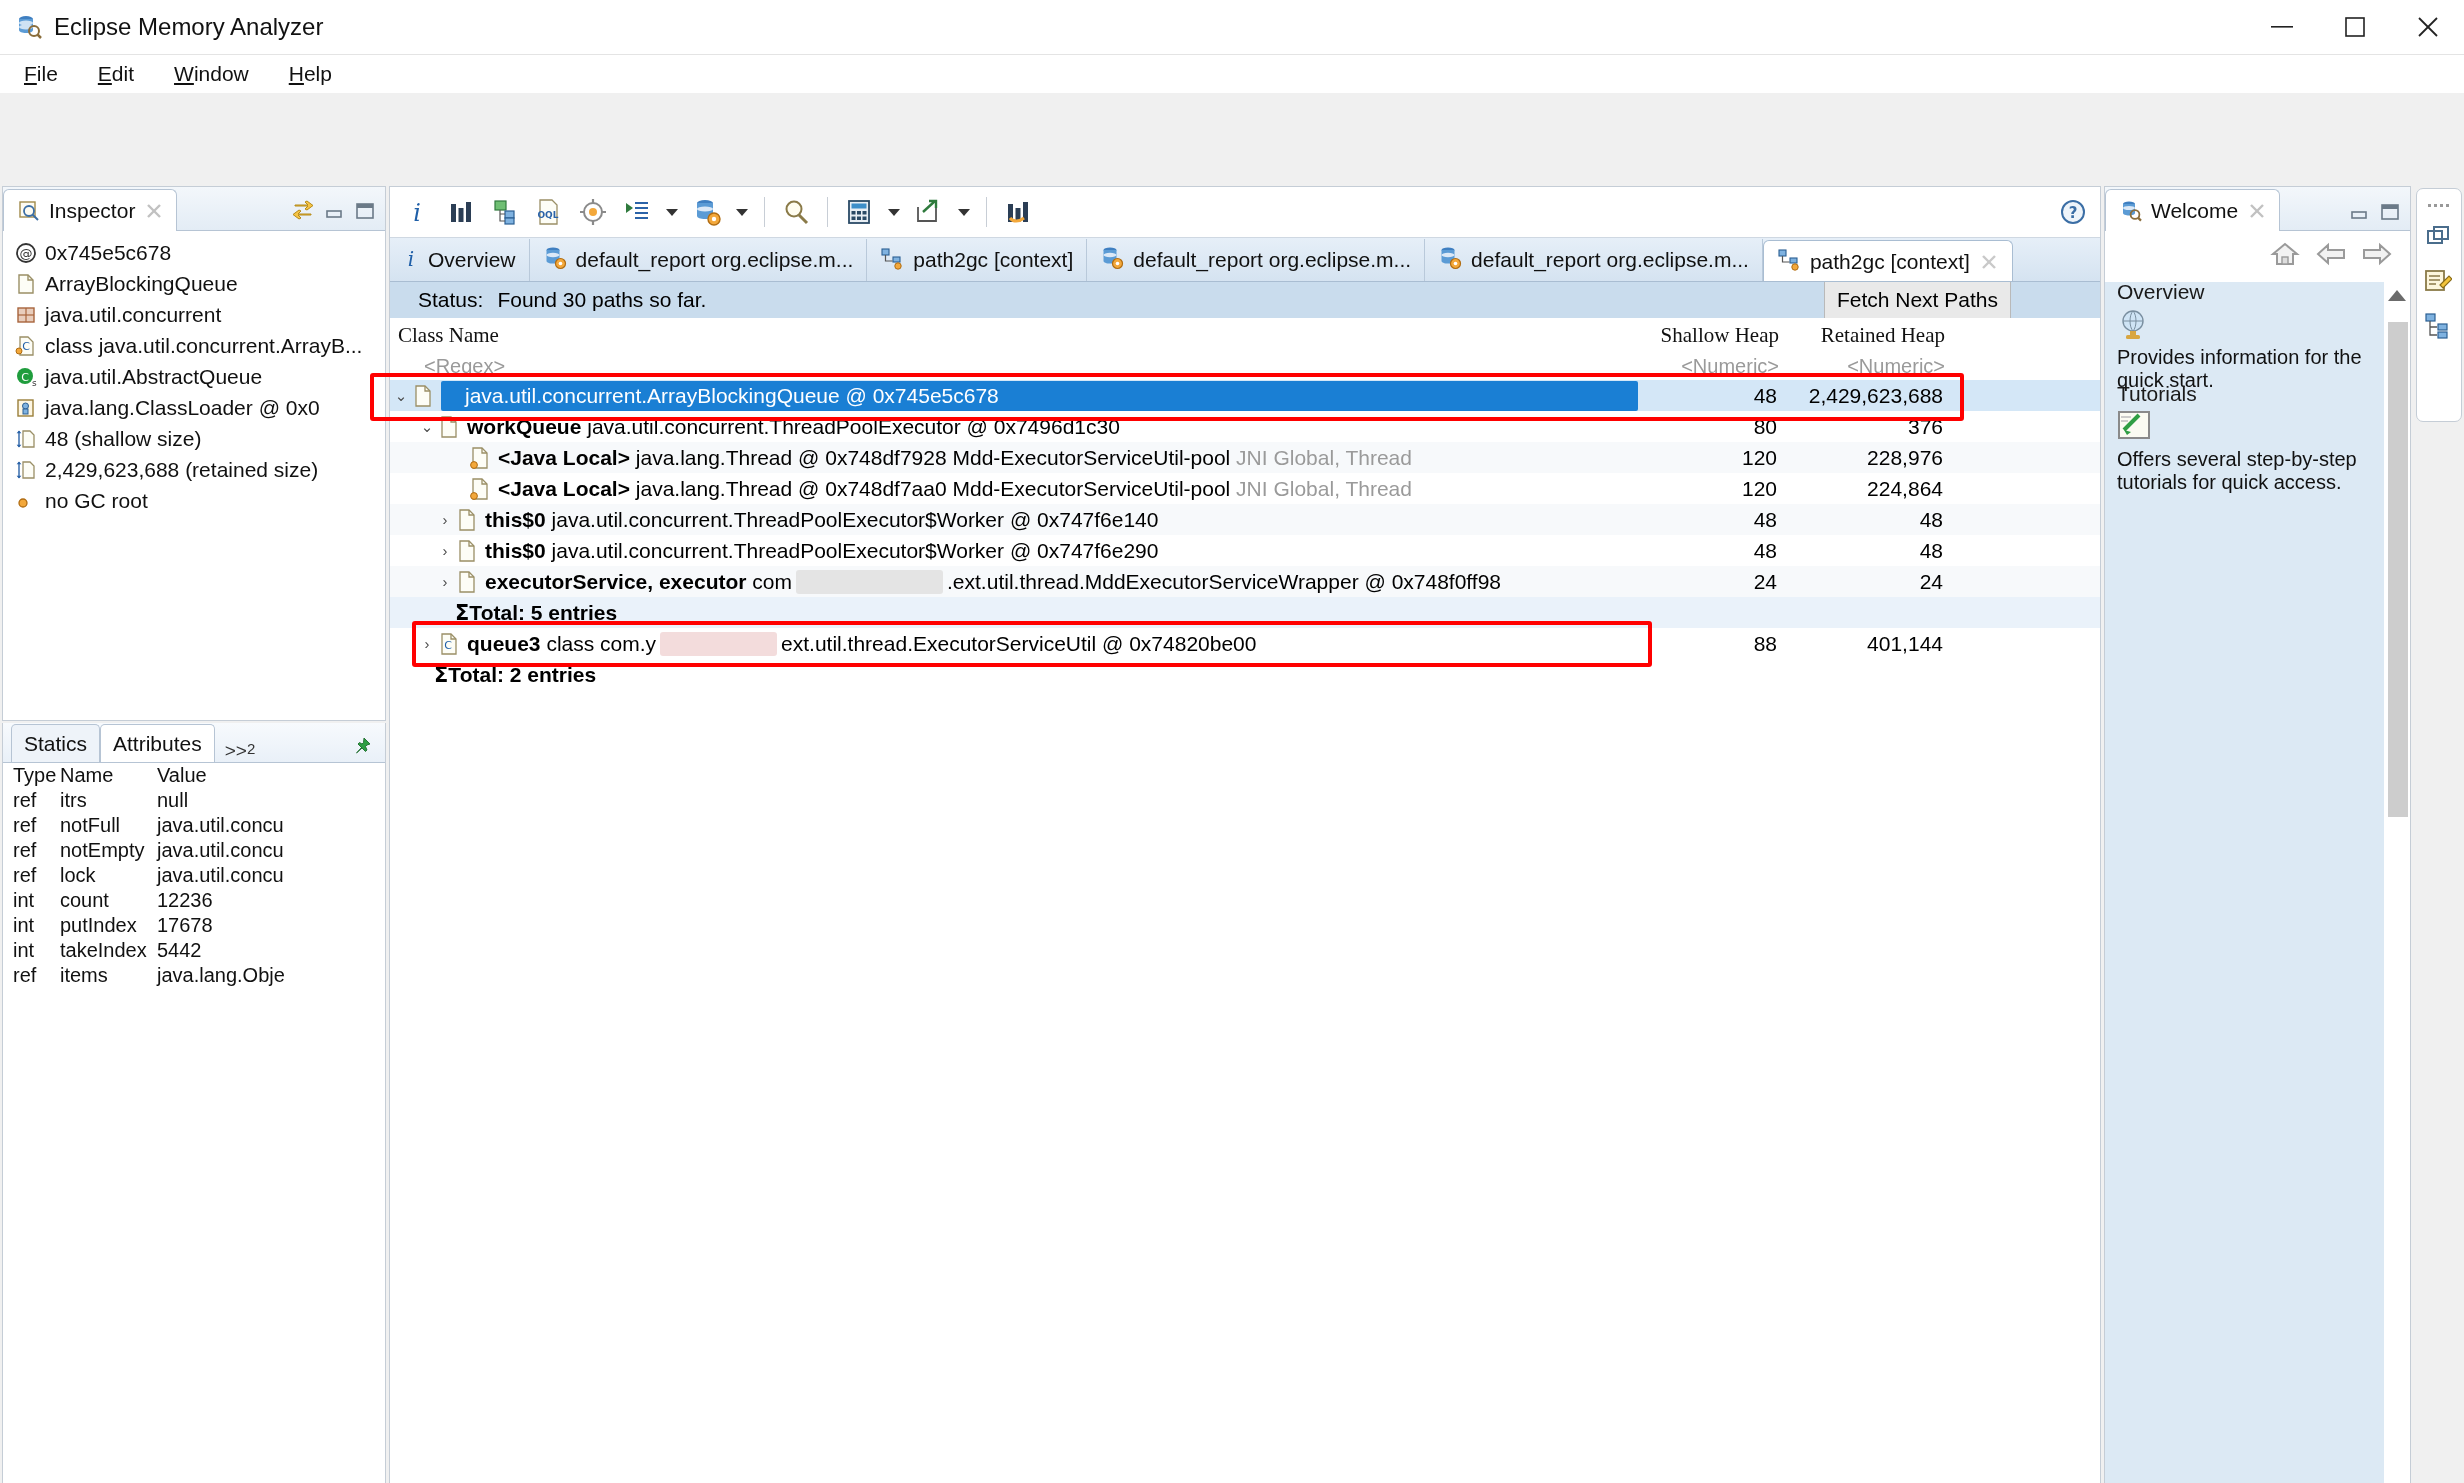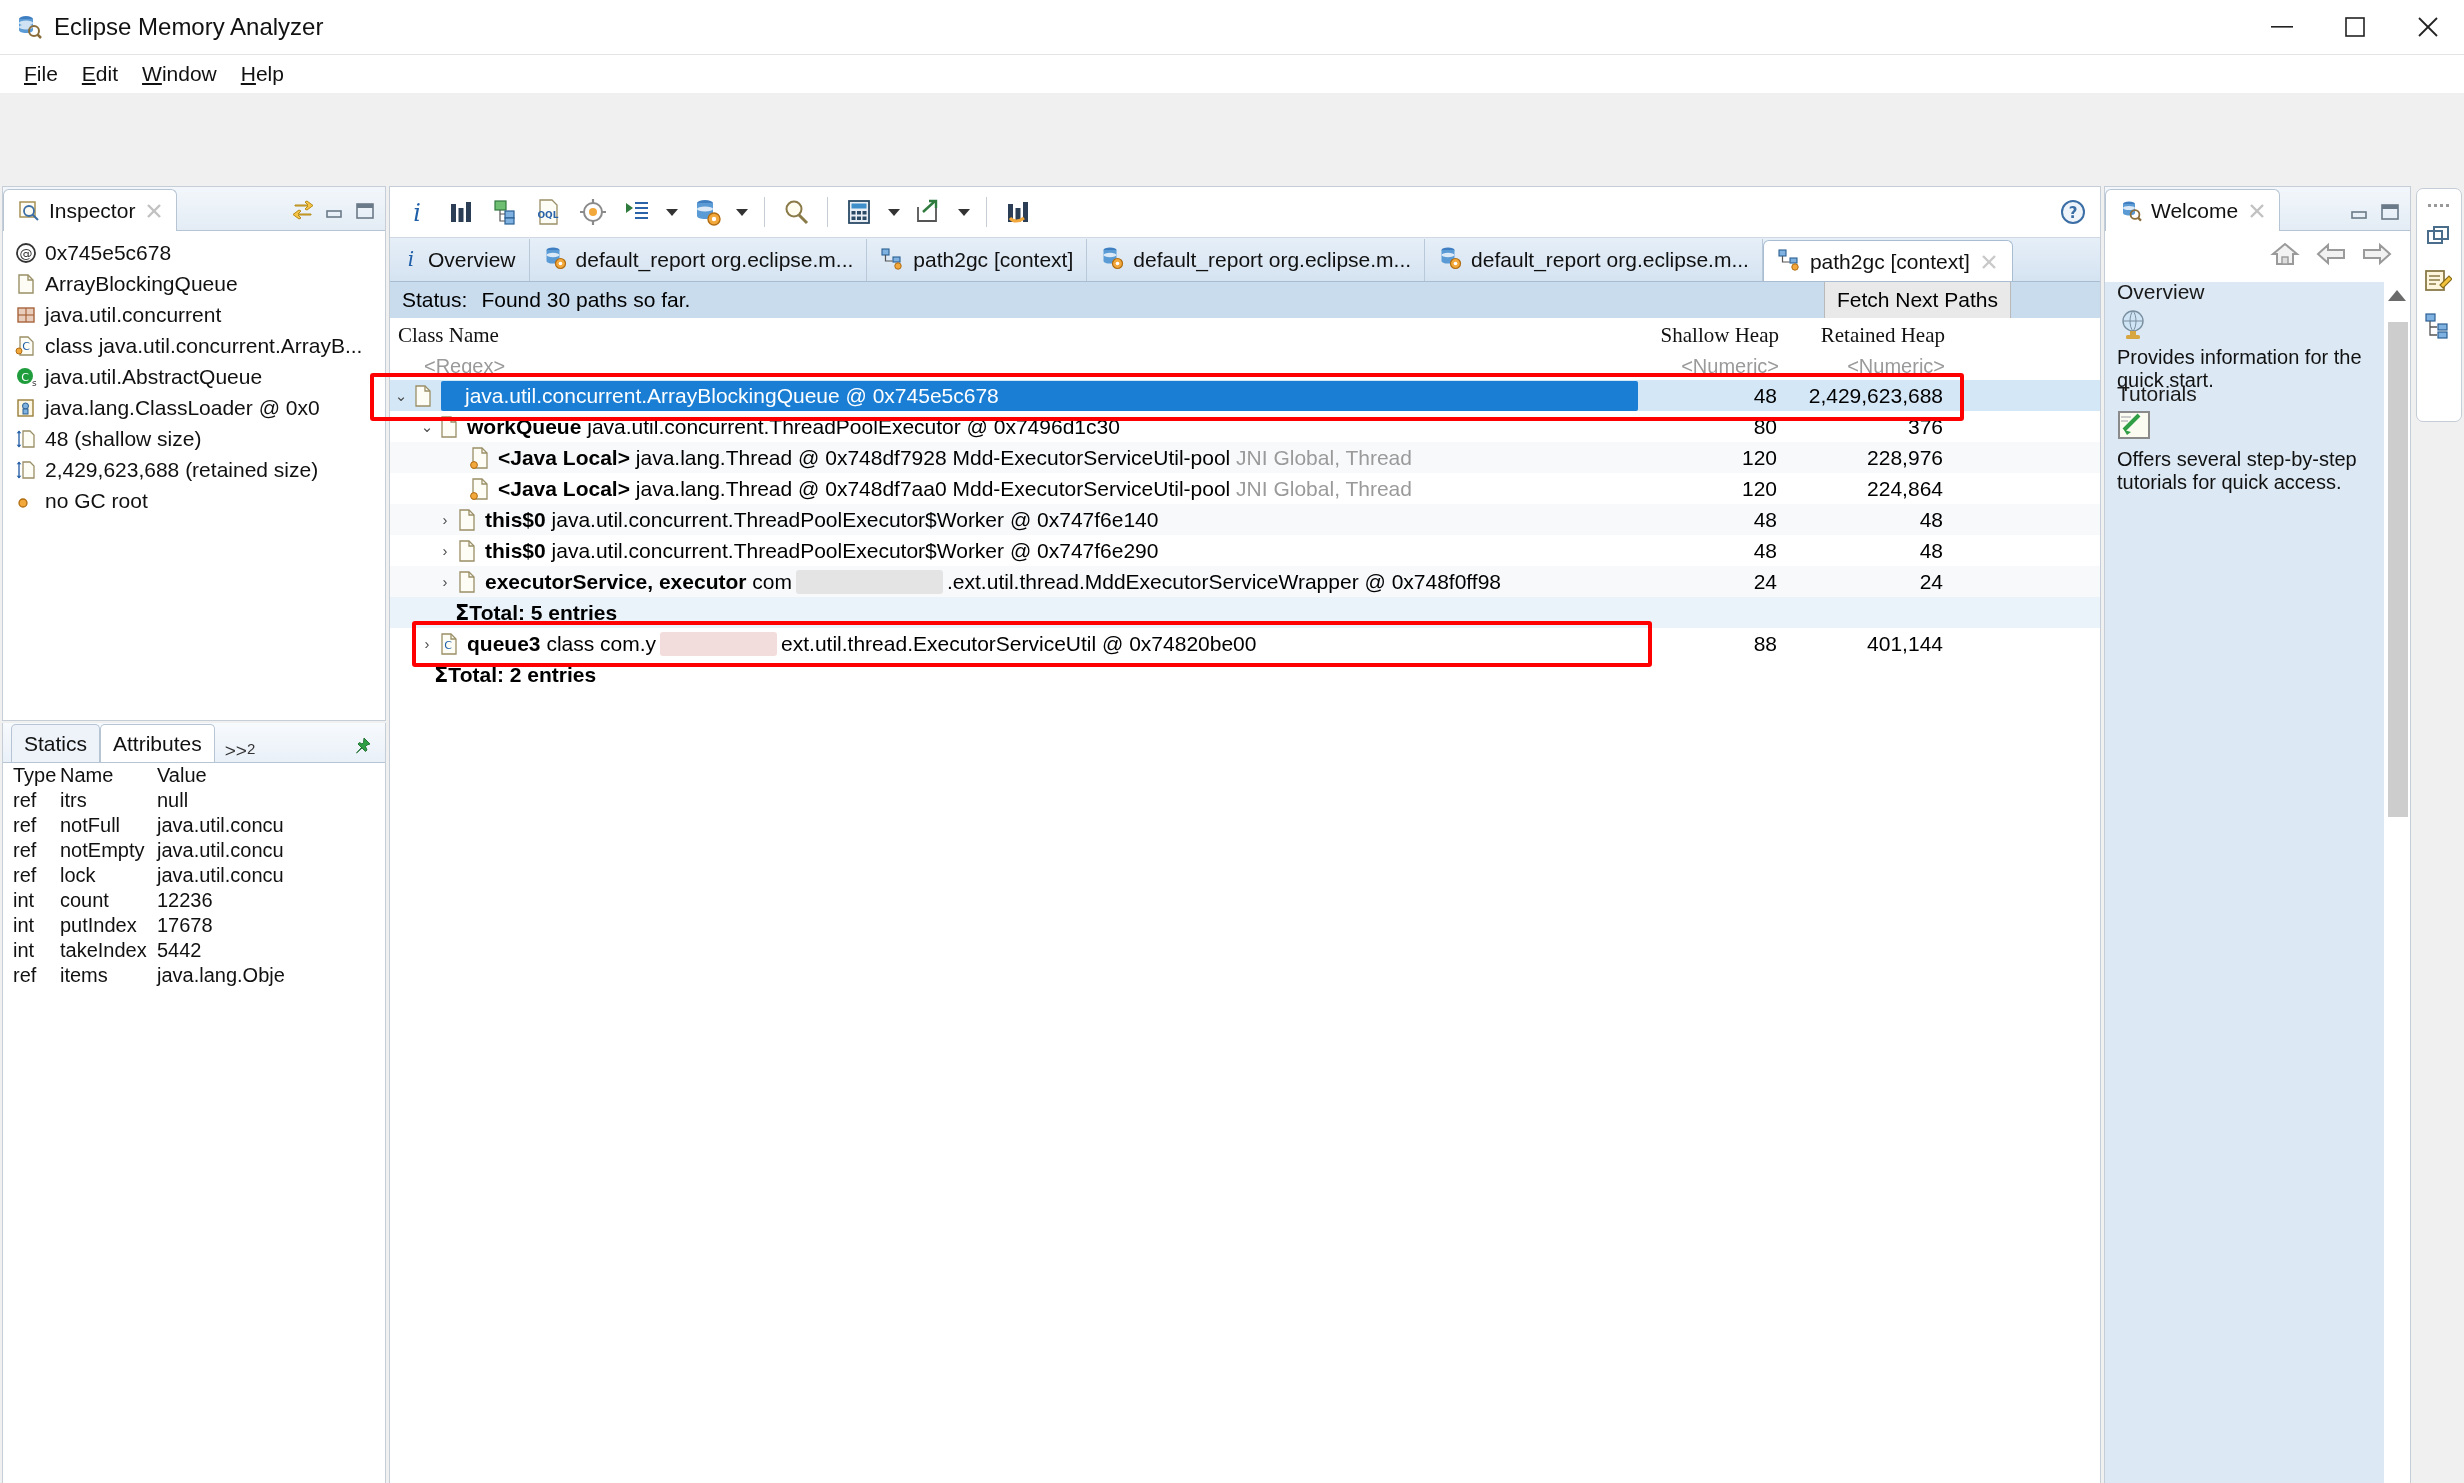--- a/index.html
+++ b/index.html
@@ -18,21 +18,21 @@
     height: 55px; background:#ffffff; display:flex; align-items:center;
     border-bottom: 1px solid #e4e4e4;
   }
   .titlebar .appicon { width:26px; height:26px; margin-left:16px; margin-right:12px; position:relative; }
   .title-text { font-size:24px; color:#111; }
   .winbtns { margin-left:auto; display:flex; height:55px; }
   .winbtn { width:73px; height:55px; display:flex; align-items:center; justify-content:center; }
   .winbtn svg { display:block; }
 
   
-  .menubar { height:38px; background:#ffffff; display:flex; align-items:center; padding-left:14px; gap:4px; }
+  .menubar { height:38px; background:#ffffff; display:flex; align-items:center; padding-left:14px; gap:20px; }
   .menuitem { padding:4px 10px; font-size:21px; color:#111; }
   .menuitem u { text-decoration: underline; }
 
   
   .workbench { position:relative; height:1483px; }
   .panes { position:absolute; left:0; top:93px; right:0; bottom:55px; display:flex; gap:0; background:#f0f0f0;}
 
   
   .view { background:#ffffff; border:1px solid #c5cdd6; display:flex; flex-direction:column; }
   .view-tabbar {
@@ -91,21 +91,21 @@
   .tb-help { margin-left:auto; }
 
   .inner-tabs { height:44px; background:linear-gradient(#e6eff8,#d5e3f1); display:flex; align-items:flex-end;
                 border-bottom:1px solid #a9bdd2; overflow:hidden;}
   .inner-tab { height:42px; display:flex; align-items:center; gap:9px; padding:0 13px; font-size:21px;
                border-right:1px solid #b9c9da; color:#111; white-space:nowrap;}
   .inner-tab.active { background:#ffffff; border:1px solid #a9bdd2; border-bottom:none; border-radius:6px 6px 0 0;
                       position:relative; top:1px;}
 
   .status-row { height:36px; background:#c9dced; display:flex; align-items:center; font-size:21px;
-                padding-left:12px; position:relative; }
+                padding-left:28px; position:relative; }
   .status-row .lbl { margin-right:14px; }
   .fetch-btn { position:absolute; right:89px; top:0; height:36px; background:#e9e9e9; border-left:1px solid #b9b9b9;
                border-right:1px solid #b9b9b9; display:flex; align-items:center; padding:0 12px; font-size:21px; }
 
   
   .tt { flex:1; display:flex; flex-direction:column; background:#ffffff; min-height:0; position:relative;}
   .tt-head { height:34px; display:flex; font-size:21px; color:#111; align-items:center; }
   .tt-head .h { padding:15px 8px; height:34px; display:flex; align-items:center;font-family:Liberation Serif, serif; }
   .tt-filter { height:28px; display:flex; font-size:20px; color:#9a9a9a; align-items:center; }
   .tt-filter .h { padding:0 8px; height:28px; display:flex; align-items:center; justify-content:flex-end; }

